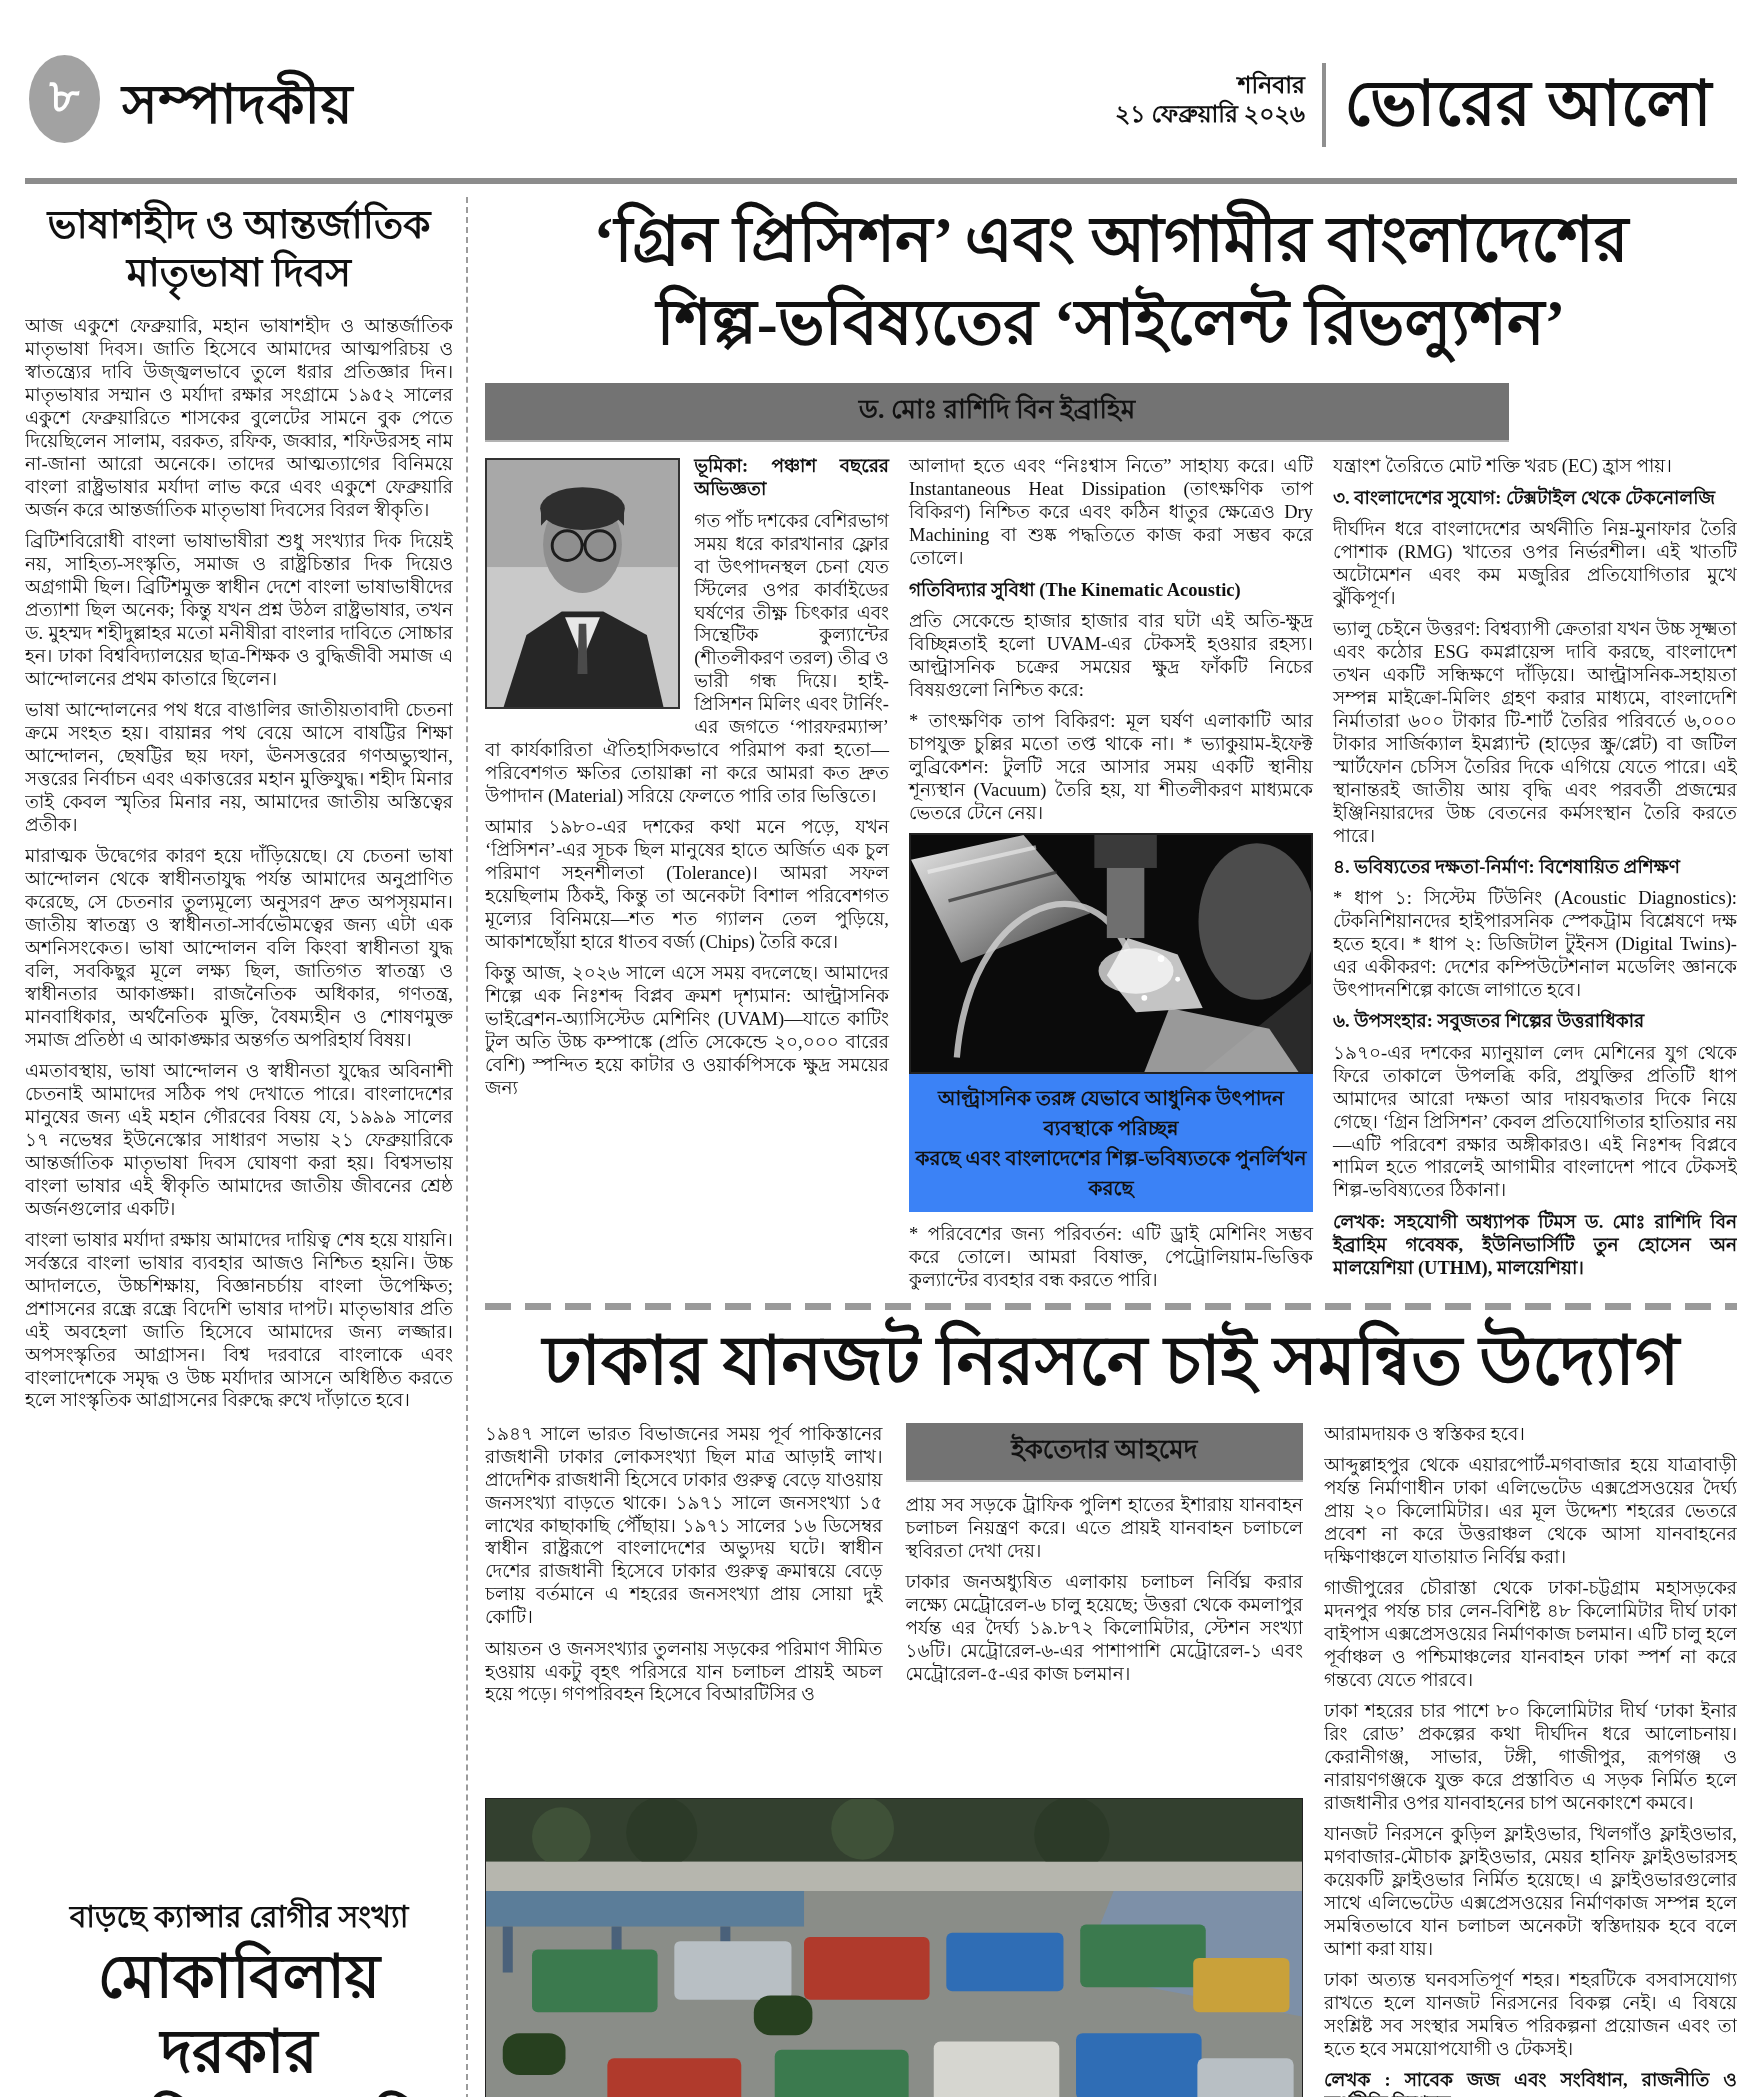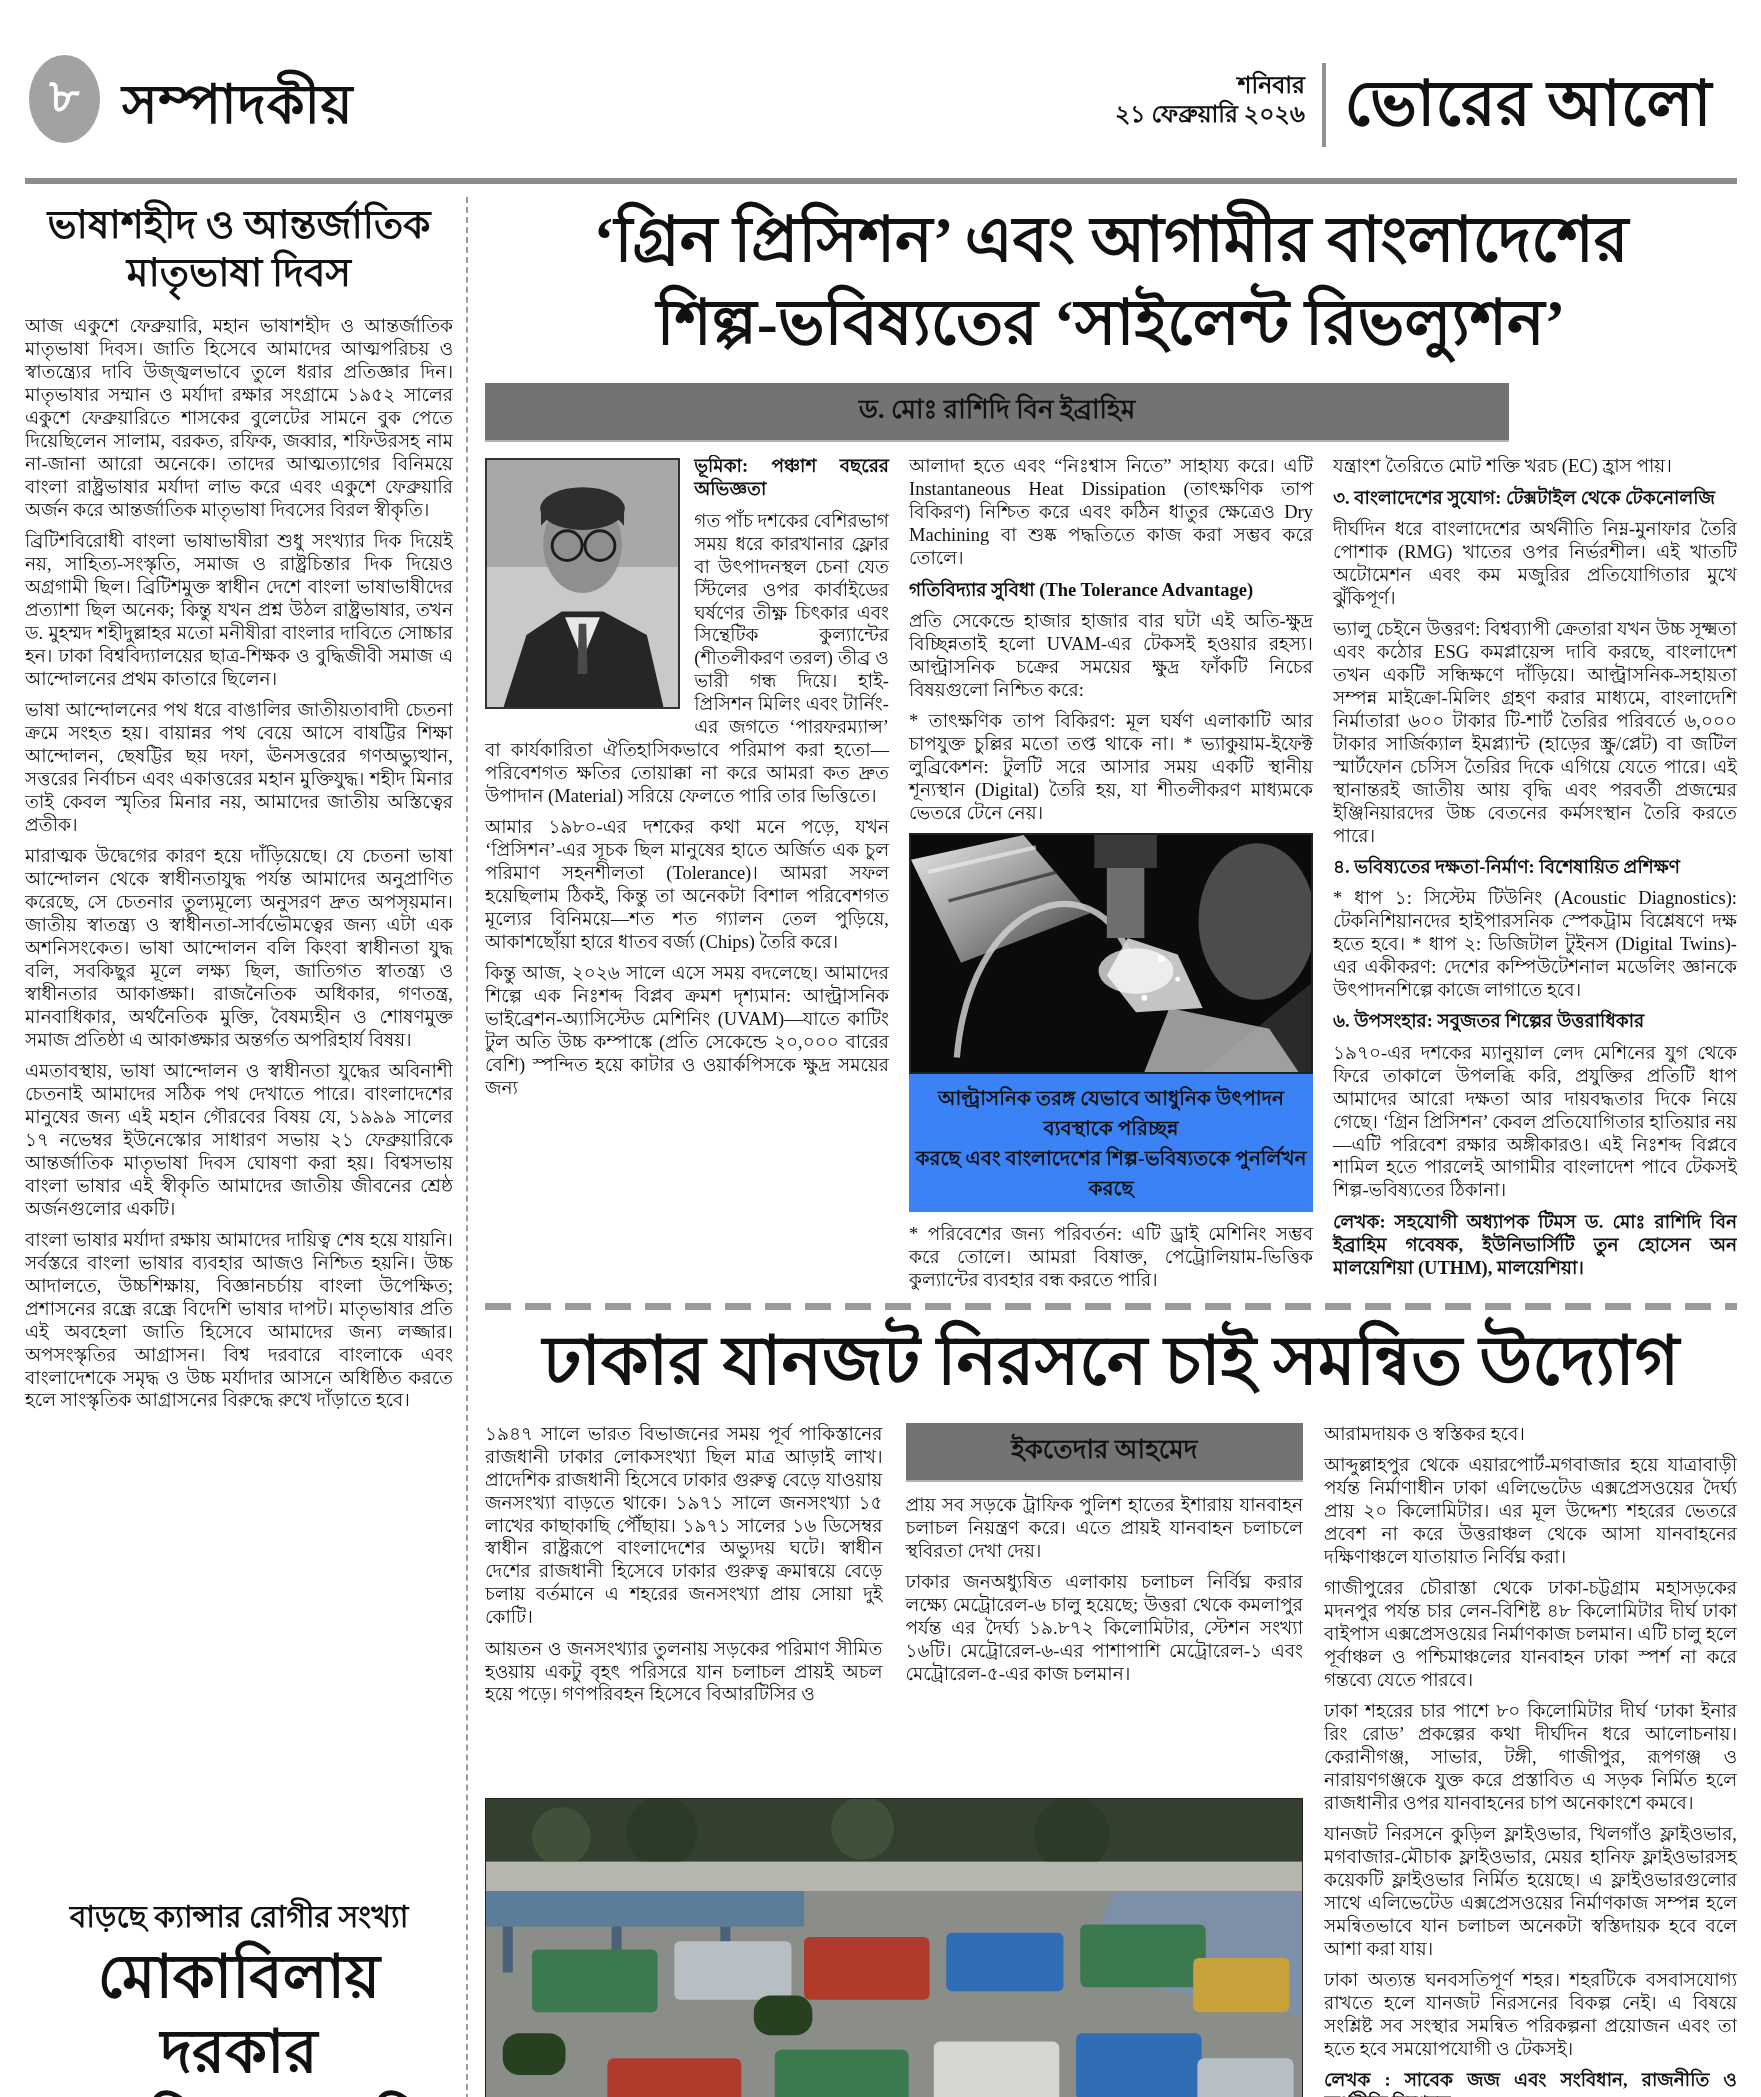--- a/index.html
+++ b/index.html
@@ -139,23 +139,23 @@
             <polygon points="221,398 239,398 242,520 218,520" fill="#4a4a4a"></polygon>
           </svg>
           <p class="body-p"><span class="bold">ভূমিকা: পঞ্চাশ বছরের অভিজ্ঞতা</span></p>
           <p class="body-p">গত পাঁচ দশকের বেশিরভাগ সময় ধরে কারখানার ফ্লোর বা উৎপাদনস্থল চেনা যেত স্টিলের ওপর কার্বাইডের ঘর্ষণের তীক্ষ্ণ চিৎকার এবং সিন্থেটিক কুল্যান্টের (শীতলীকরণ তরল) তীব্র ও ভারী গন্ধ দিয়ে। হাই-প্রিসিশন মিলিং এবং টার্নিং-এর জগতে ‘পারফরম্যান্স’ বা কার্যকারিতা ঐতিহাসিকভাবে পরিমাপ করা হতো—পরিবেশগত ক্ষতির তোয়াক্কা না করে আমরা কত দ্রুত উপাদান (Material) সরিয়ে ফেলতে পারি তার ভিত্তিতে।</p>
           <p class="body-p">আমার ১৯৮০-এর দশকের কথা মনে পড়ে, যখন ‘প্রিসিশন’-এর সূচক ছিল মানুষের হাতে অর্জিত এক চুল পরিমাণ সহনশীলতা (Tolerance)। আমরা সফল হয়েছিলাম ঠিকই, কিন্তু তা অনেকটা বিশাল পরিবেশগত মূল্যের বিনিময়ে—শত শত গ্যালন তেল পুড়িয়ে, আকাশছোঁয়া হারে ধাতব বর্জ্য (Chips) তৈরি করে।</p>
           <p class="body-p">কিন্তু আজ, ২০২৬ সালে এসে সময় বদলেছে। আমাদের শিল্পে এক নিঃশব্দ বিপ্লব ক্রমশ দৃশ্যমান: আল্ট্রাসনিক ভাইব্রেশন-অ্যাসিস্টেড মেশিনিং (UVAM)—যাতে কাটিং টুল অতি উচ্চ কম্পাঙ্কে (প্রতি সেকেন্ডে ২০,০০০ বারের বেশি) স্পন্দিত হয়ে কাটার ও ওয়ার্কপিসকে ক্ষুদ্র সময়ের জন্য</p>
         </div>
 
         <div class="ga-col">
           <p class="body-p">আলাদা হতে এবং “নিঃশ্বাস নিতে” সাহায্য করে। এটি Instantaneous Heat Dissipation (তাৎক্ষণিক তাপ বিকিরণ) নিশ্চিত করে এবং কঠিন ধাতুর ক্ষেত্রেও Dry Machining বা শুষ্ক পদ্ধতিতে কাজ করা সম্ভব করে তোলে।</p>
-          <p class="body-p"><span class="bold">গতিবিদ্যার সুবিধা (The Tolerance Advantage)</span></p>
+          <p class="body-p"><span class="bold">গতিবিদ্যার সুবিধা (The Kinematic Acoustic)</span></p>
           <p class="body-p">প্রতি সেকেন্ডে হাজার হাজার বার ঘটা এই অতি-ক্ষুদ্র বিচ্ছিন্নতাই হলো UVAM-এর টেকসই হওয়ার রহস্য। আল্ট্রাসনিক চক্রের সময়ের ক্ষুদ্র ফাঁকটি নিচের বিষয়গুলো নিশ্চিত করে:</p>
-          <p class="body-p">* তাৎক্ষণিক তাপ বিকিরণ: মূল ঘর্ষণ এলাকাটি আর চাপযুক্ত চুল্লির মতো তপ্ত থাকে না।  * ভ্যাকুয়াম-ইফেক্ট লুব্রিকেশন: টুলটি সরে আসার সময় একটি স্থানীয় শূন্যস্থান (Digital) তৈরি হয়, যা শীতলীকরণ মাধ্যমকে ভেতরে টেনে নেয়।</p>
+          <p class="body-p">* তাৎক্ষণিক তাপ বিকিরণ: মূল ঘর্ষণ এলাকাটি আর চাপযুক্ত চুল্লির মতো তপ্ত থাকে না।  * ভ্যাকুয়াম-ইফেক্ট লুব্রিকেশন: টুলটি সরে আসার সময় একটি স্থানীয় শূন্যস্থান (Vacuum) তৈরি হয়, যা শীতলীকরণ মাধ্যমকে ভেতরে টেনে নেয়।</p>
 
           <svg class="photo-m" viewBox="0 0 960 575" preserveAspectRatio="none">
             <rect width="960" height="575" fill="#0b0b0b"></rect>
             <defs>
               <linearGradient id="mg" x1="0" y1="0" x2="1" y2="1">
                 <stop offset="0" stop-color="#e9e9e9"></stop>
                   <stop offset="0.5" stop-color="#9a9a9a"></stop>
                 <stop offset="1" stop-color="#3d3d3d"></stop>
               </linearGradient>
             </defs>

